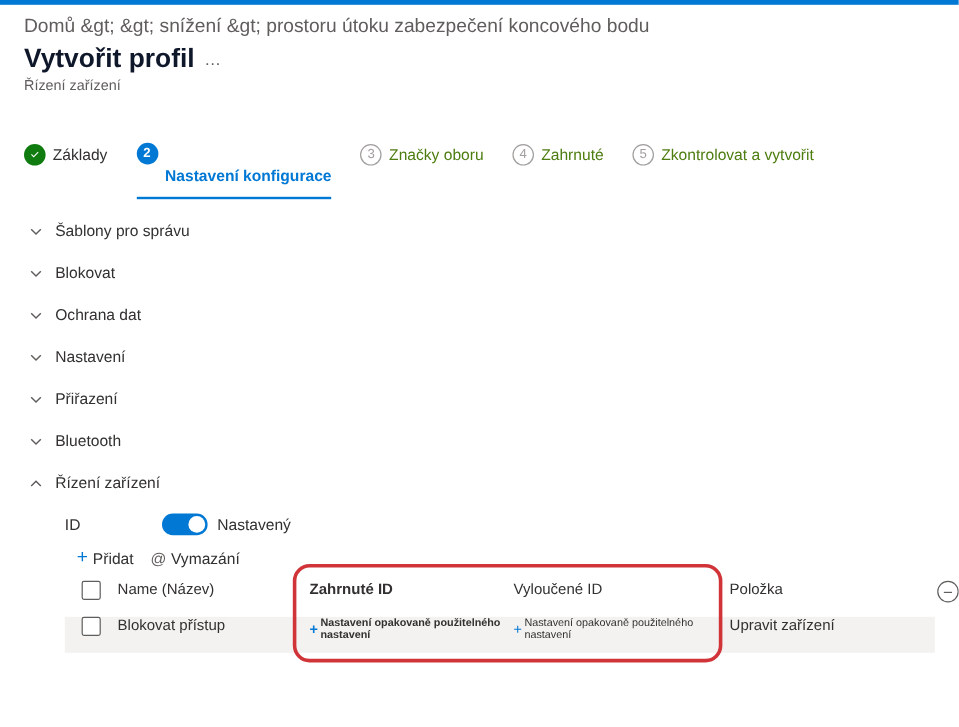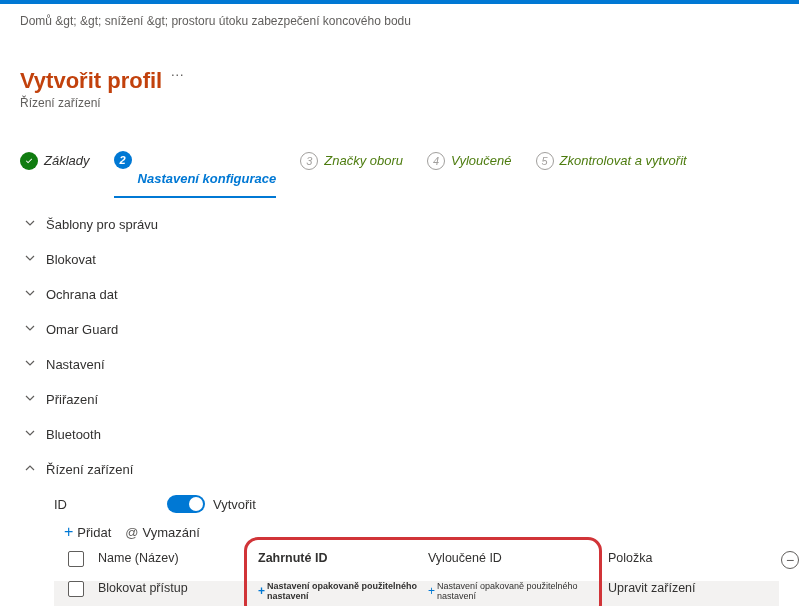--- a/index.html
+++ b/index.html
@@ -1,39 +1,39 @@
 <!DOCTYPE html>
 <html><head>
   <meta charset="utf-8">
   <style>
     * { box-sizing: border-box; margin: 0; padding: 0; }
     body { font-family: "Segoe UI", Arial, sans-serif; font-size: 13px; color: #323130; background: #fff; width: 799px; }
     .topbar { height: 4px; background: #0078d4; }
     .header { padding: 10px 20px 6px; }
-    .breadcrumb { font-size: 12px; color: #605e5c; margin-bottom: 20px; }
+    .breadcrumb { font-size: 16px; color: #605e5c; margin-bottom: 4px; }
     .title-row { display: flex; align-items: center; gap: 8px; }
-    .page-title { font-size: 22px; font-weight: 600; color: #c2410c; margin-top: 20px; }
+    .page-title { font-size: 22px; font-weight: 600; color: #0f172a; }
     .ellipsis { color: #605e5c; font-size: 14px; letter-spacing: 1px; }
     .subtitle { font-size: 12px; color: #605e5c; margin-top: 2px; }
-    .steps { display: flex; gap: 24px; padding: 18px 20px 0; align-items: center; font-size: 13px; font-style: italic; }
+    .steps { display: flex; gap: 24px; padding: 18px 20px 0; align-items: center; font-size: 13px; }
     .step { display: flex; align-items: center; gap: 6px; padding-bottom: 10px; }
     .step-circle { width: 18px; height: 18px; border-radius: 50%; display: flex; align-items: center; justify-content: center; font-size: 11px; }
     .step.done .step-circle { background: #107c10; color: #fff; }
     .step.active { border-bottom: 2px solid #0078d4; margin-bottom: -1px; }
     .step.active .step-circle { background: #0078d4; color: #fff; font-weight: 600; }
     .step.active .step-label { color: #0078d4; font-weight: 600; margin-top: 37px; }
     .step.pending .step-circle { border: 1px solid #a19f9d; color: #a19f9d; background: #fff; }
     .step.pending .step-label { color: #4d7c0f; }
     .step-label { font-size: 13px; }
     .body-area { padding: 10px 20px 20px; }
-    .acc-item { display: flex; align-items: flex-start; gap: 10px; padding: 10px 4px; font-size: 13px; color: #323130; cursor: pointer; }
+    .acc-item { display: flex; align-items: center; gap: 10px; padding: 10px 4px; font-size: 13px; color: #323130; cursor: pointer; }
     .chev { width: 12px; height: 12px; display: inline-block; }
     .chev svg { width: 12px; height: 12px; }
     .sub-area { padding: 4px 0 0 34px; position: relative; }
-    .id-row { display: flex; align-items: center; gap: 100px; margin-top: 4px; }
+    .id-row { display: flex; align-items: center; gap: 68px; margin-top: 4px; }
     .id-label { font-size: 13px; }
     .toggle-wrap { display: flex; align-items: center; gap: 8px; }
     .toggle { width: 38px; height: 18px; border-radius: 10px; background: #0078d4; position: relative; }
     .toggle-knob { position: absolute; right: 2px; top: 2px; width: 14px; height: 14px; border-radius: 50%; background: #fff; }
     .toggle-label { font-size: 13px; }
     .actions-row { display: flex; align-items: center; gap: 14px; margin-top: 10px; margin-left: 10px; }
     .action-btn { display: flex; align-items: center; gap: 4px; font-size: 13px; color: #323130; cursor: pointer; }
     .plus-icon { color: #0078d4; font-size: 16px; font-weight: 400; }
     .at-icon { color: #605e5c; font-size: 13px; }
     .table { margin-top: 10px; position: relative; }
@@ -78,21 +78,21 @@
   <div class="step active">
     <span class="step-circle">2</span>
     <span class="step-label">Nastavení konfigurace</span>
   </div>
   <div class="step pending">
     <span class="step-circle">3</span>
     <span class="step-label">Značky oboru</span>
   </div>
   <div class="step pending">
     <span class="step-circle">4</span>
-    <span class="step-label">Vyloučené</span>
+    <span class="step-label">Zahrnuté</span>
   </div>
   <div class="step pending">
     <span class="step-circle">5</span>
     <span class="step-label">Zkontrolovat a vytvořit</span>
   </div>
 </div>
 
 <div class="body-area">
 
   <div class="acc-item">
@@ -105,26 +105,20 @@
     <span class="chev"><svg viewBox="0 0 12 12">
           <path d="M2 4l4 4 4-4" stroke="#605e5c" stroke-width="1.2" fill="none"></path>
         </svg></span>
     <span>Blokovat</span>
   </div>
   <div class="acc-item">
     <span class="chev"><svg viewBox="0 0 12 12">
           <path d="M2 4l4 4 4-4" stroke="#605e5c" stroke-width="1.2" fill="none"></path>
         </svg></span>
     <span>Ochrana dat</span>
-  </div>
-  <div class="acc-item">
-    <span class="chev"><svg viewBox="0 0 12 12">
-          <path d="M2 4l4 4 4-4" stroke="#605e5c" stroke-width="1.2" fill="none"></path>
-        </svg></span>
-    <span>Omar Guard</span>
   </div>
   <div class="acc-item">
     <span class="chev"><svg viewBox="0 0 12 12">
           <path d="M2 4l4 4 4-4" stroke="#605e5c" stroke-width="1.2" fill="none"></path>
         </svg></span>
     <span>Nastavení</span>
   </div>
   <div class="acc-item">
     <span class="chev"><svg viewBox="0 0 12 12">
           <path d="M2 4l4 4 4-4" stroke="#605e5c" stroke-width="1.2" fill="none"></path>
@@ -145,21 +139,21 @@
   </div>
 
   <div class="sub-area">
 
     <div class="id-row">
       <span class="id-label">ID</span>
       <div class="toggle-wrap">
         <div class="toggle">
           <div class="toggle-knob"></div>
         </div>
-        <span class="toggle-label">Vytvořit</span>
+        <span class="toggle-label">Nastavený</span>
       </div>
     </div>
 
     <div class="actions-row">
       <div class="action-btn">
         <span class="plus-icon">+</span>
         <span>Přidat</span>
       </div>
       <div class="action-btn">
         <span class="at-icon">@</span>

